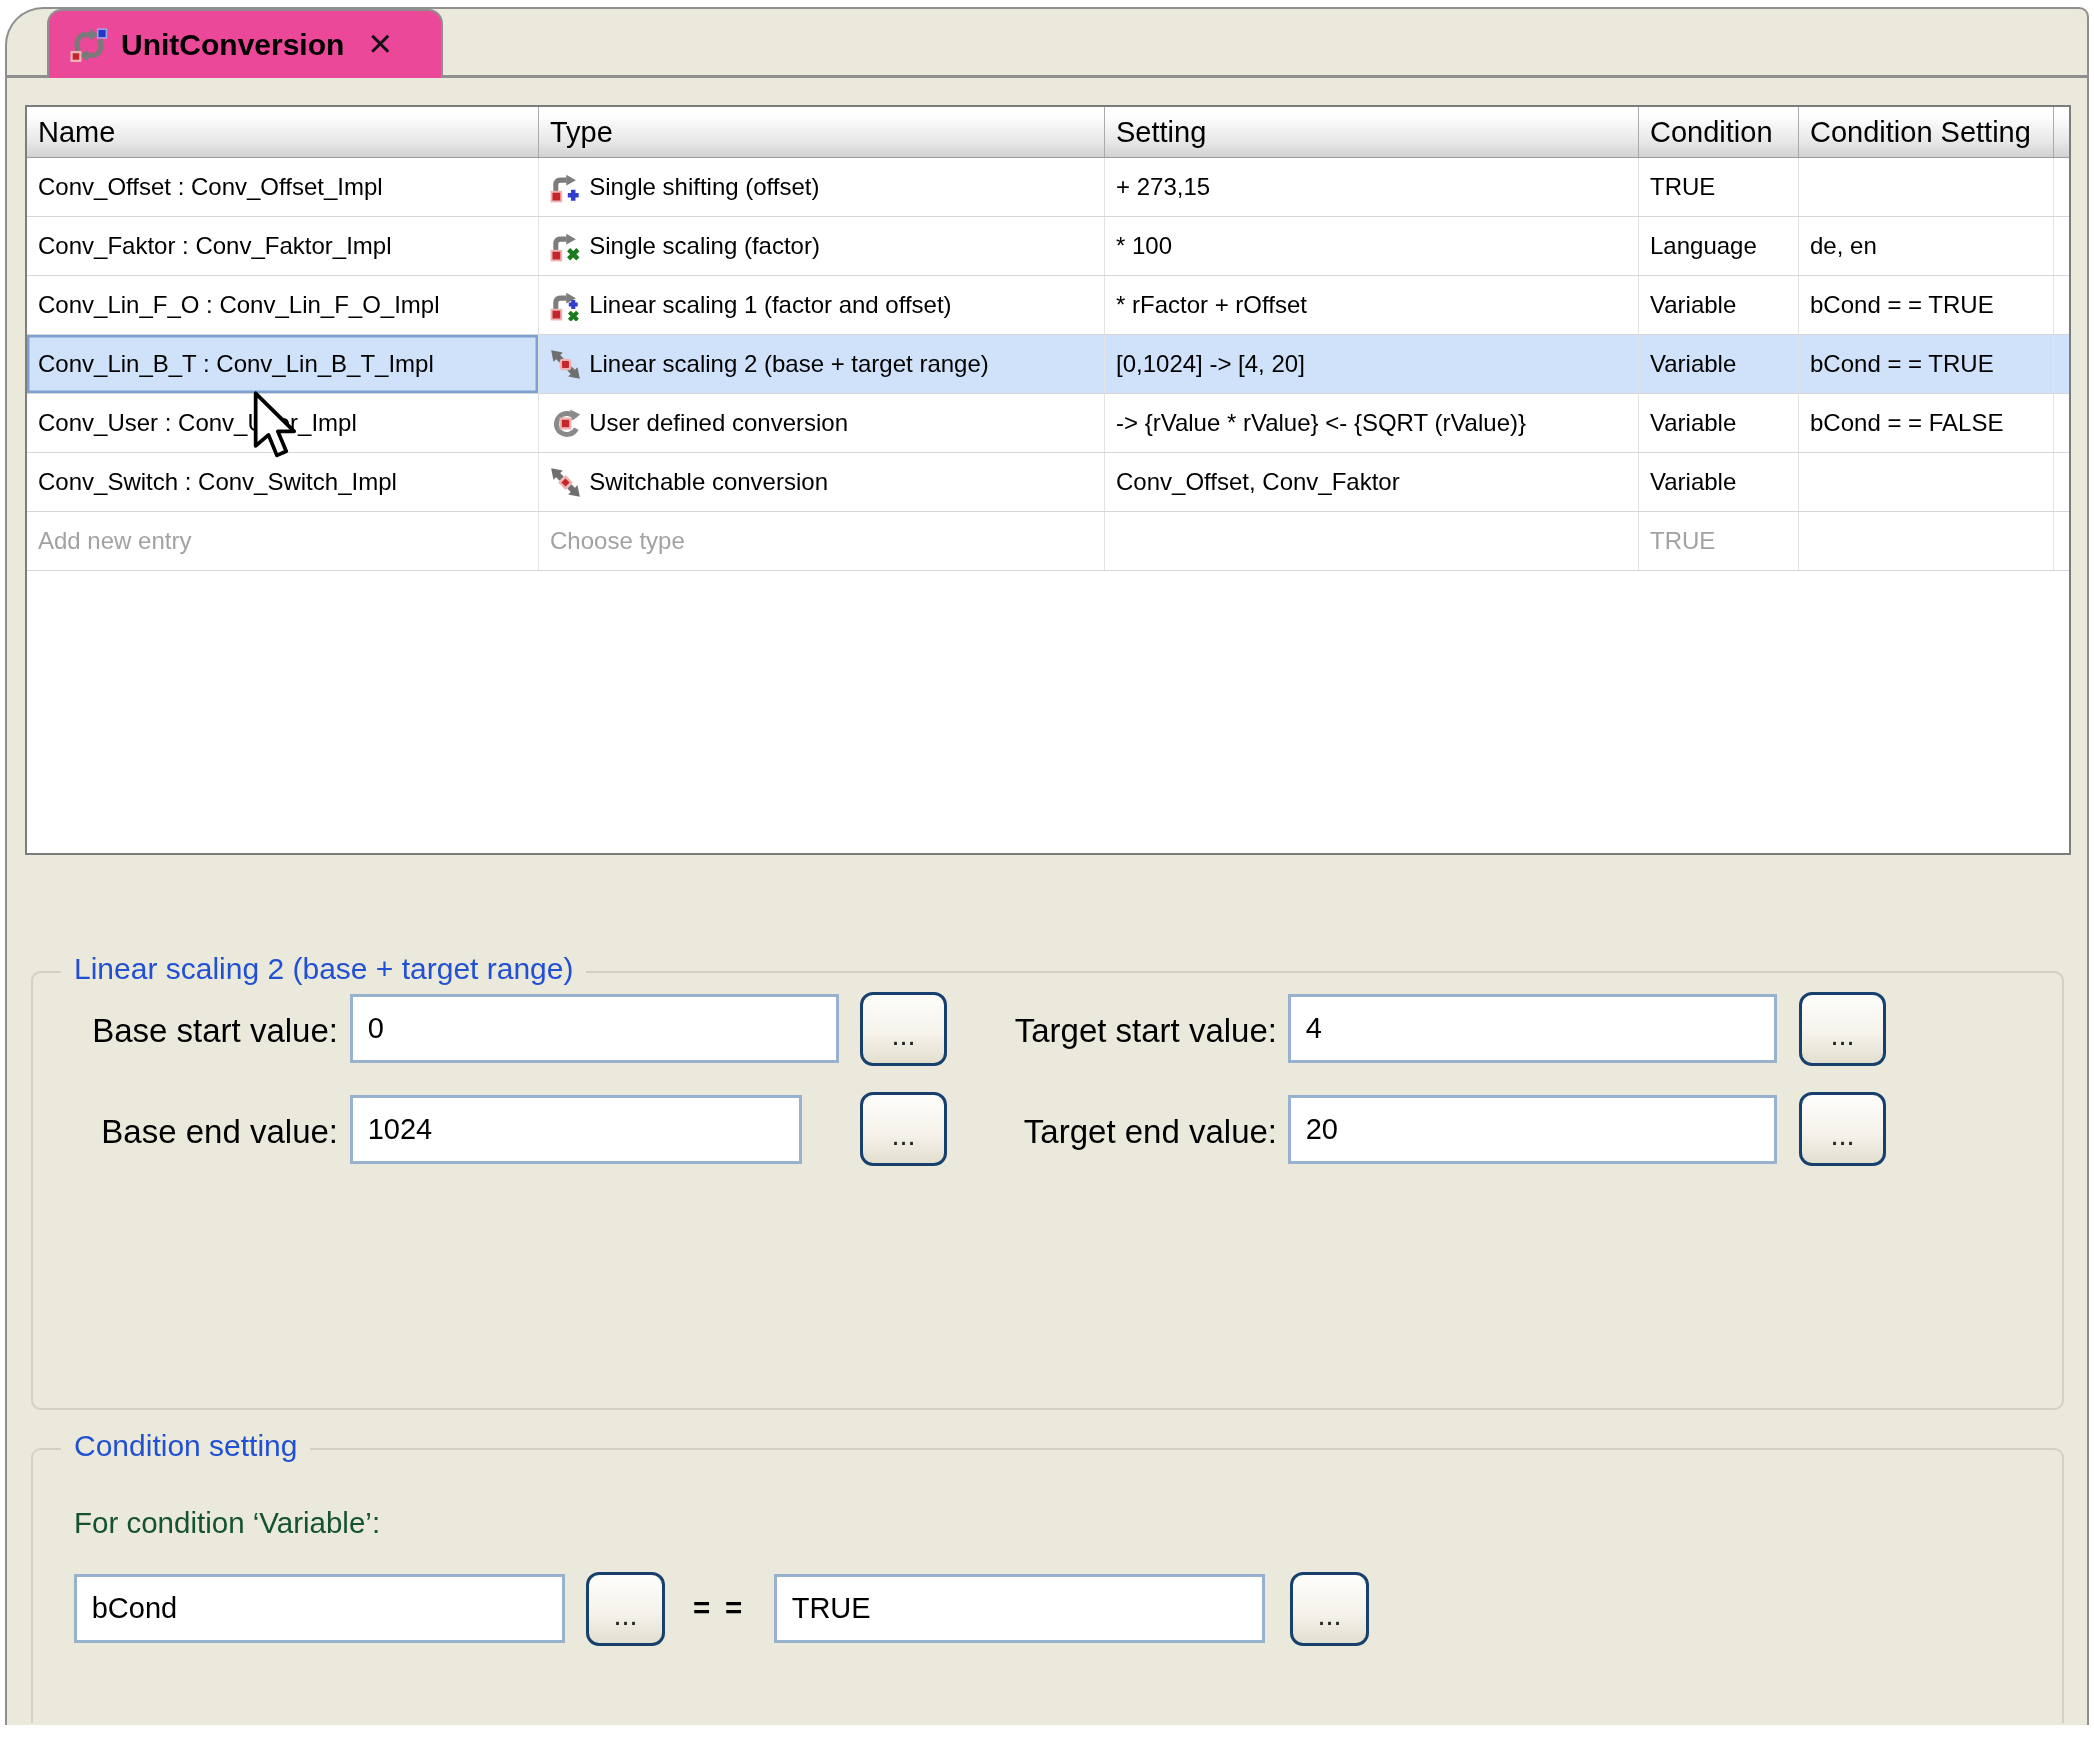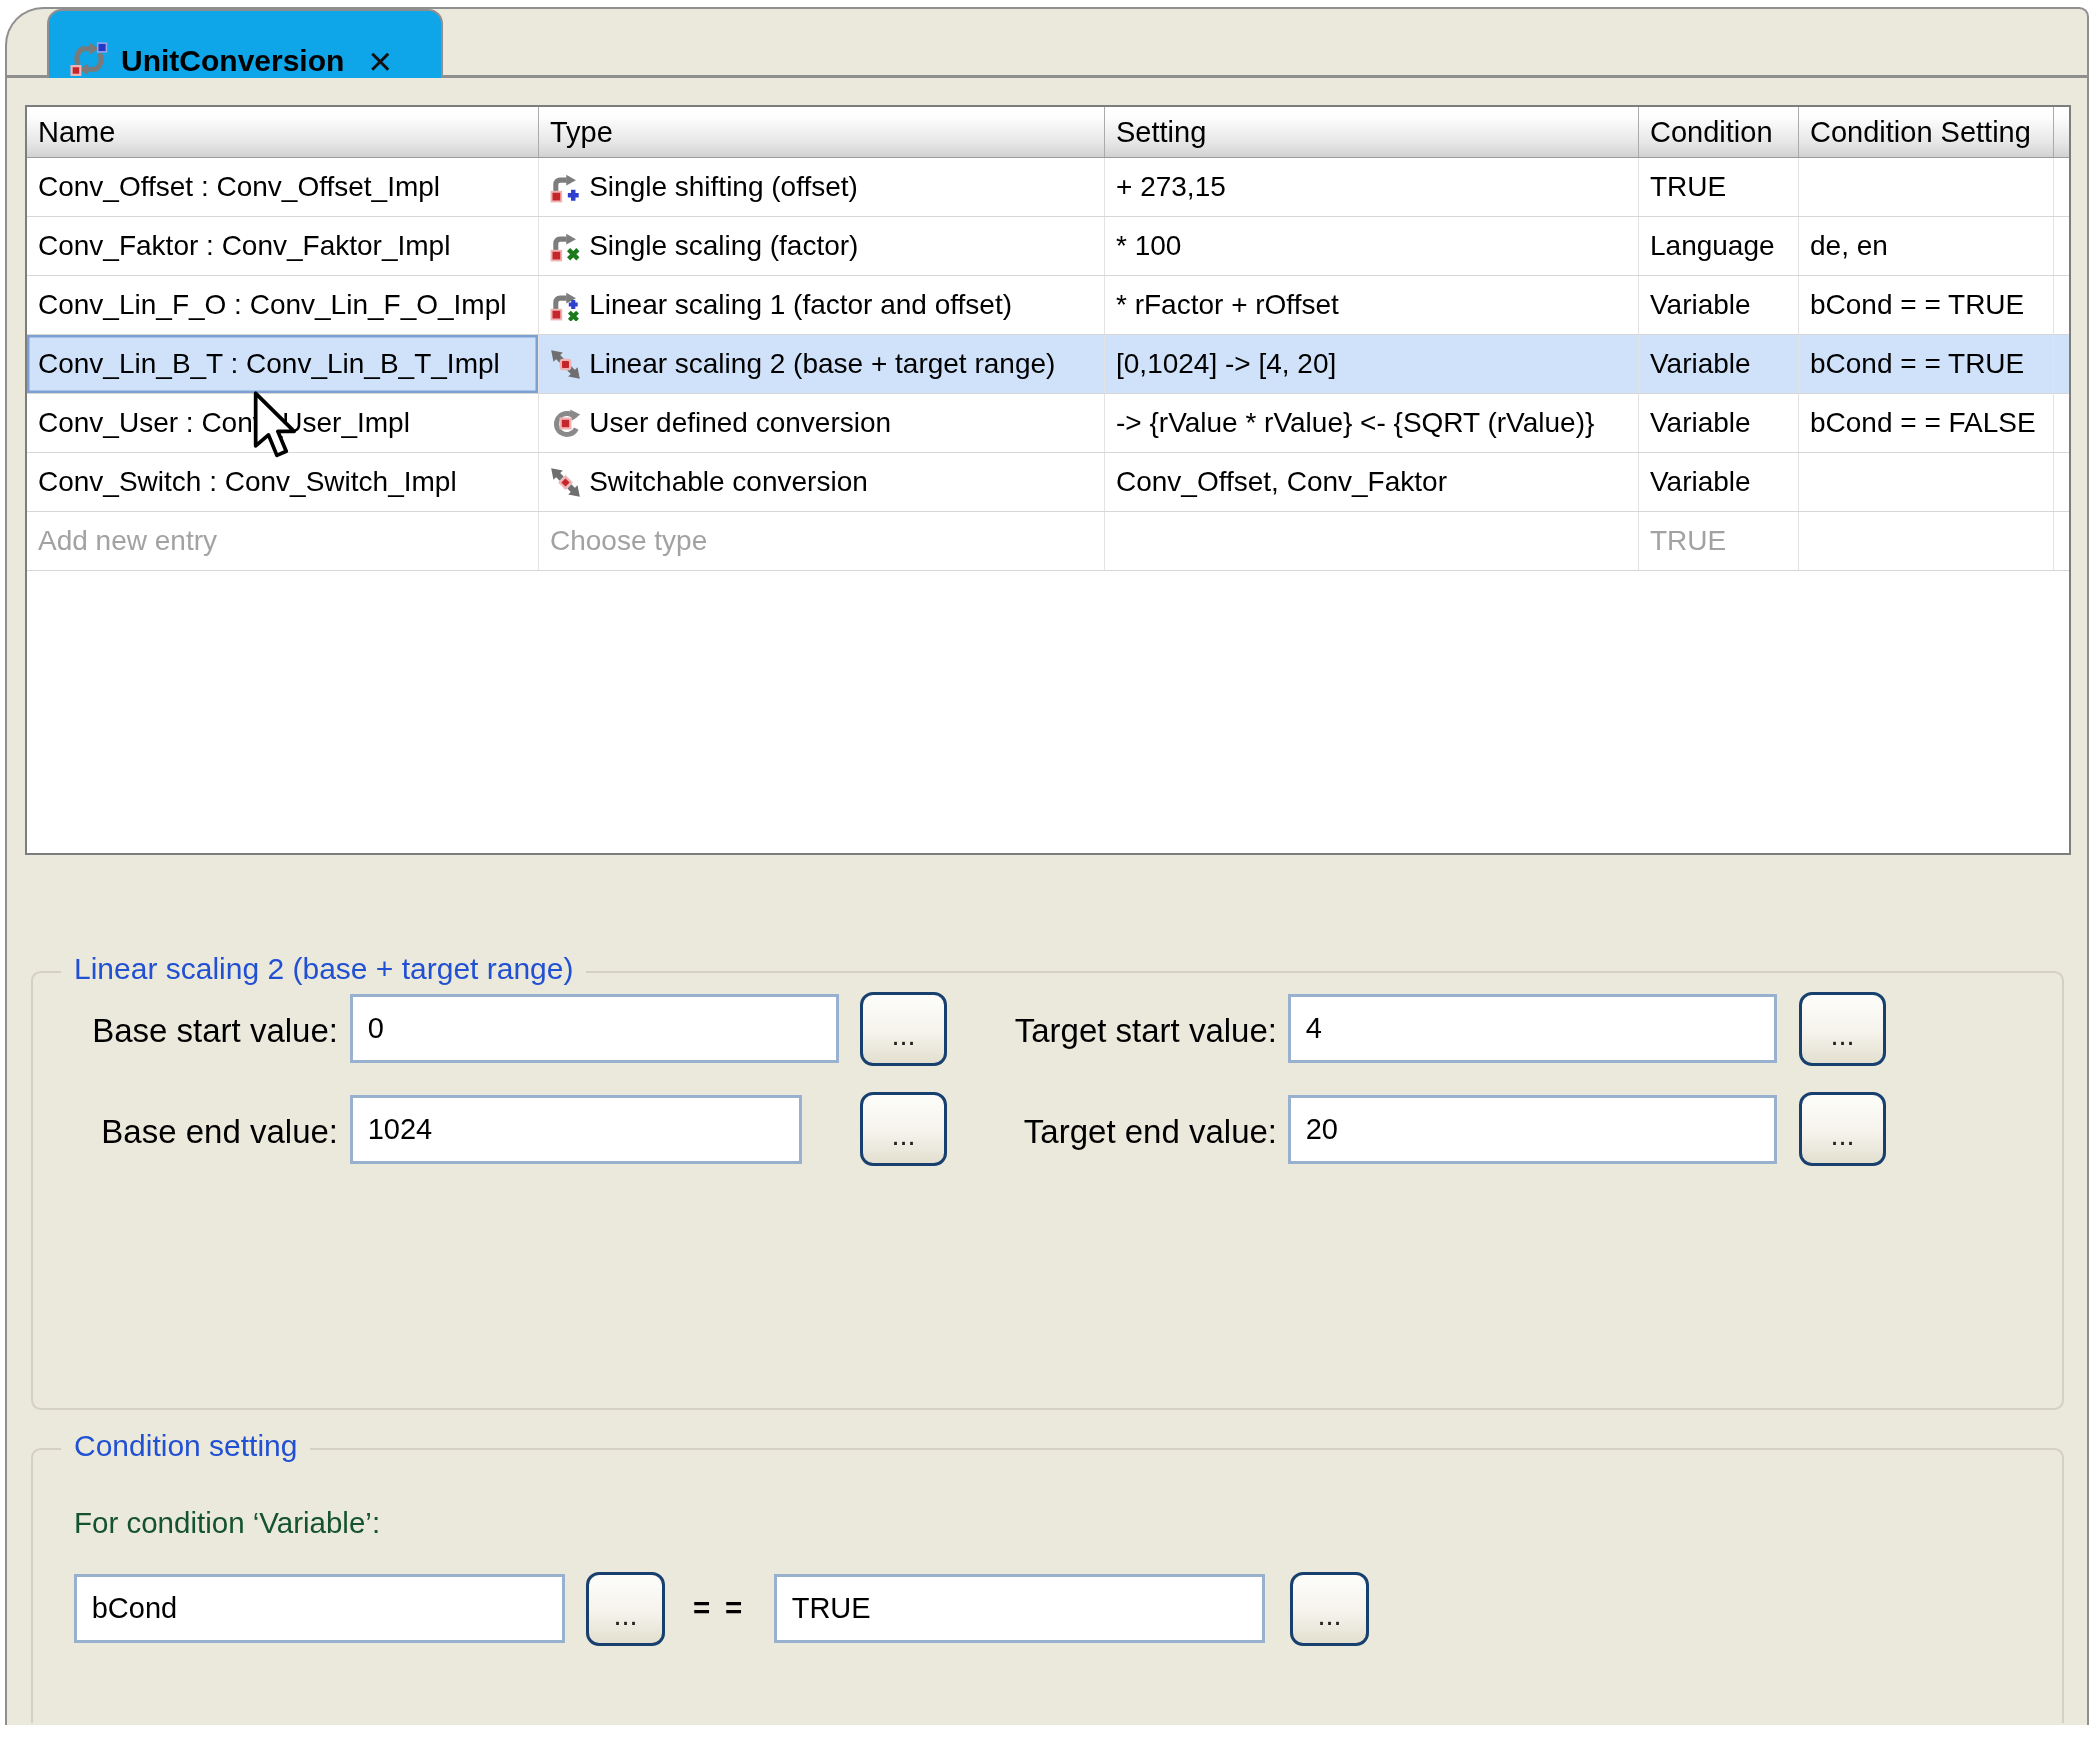--- a/index.html
+++ b/index.html
@@ -6,35 +6,35 @@
   *{box-sizing:border-box;font-family:"Liberation Sans", sans-serif;}
   #stage{position:relative;width:2094px;height:1737px;background:#ffffff;overflow:hidden;}
 
   
   .panel{position:absolute;left:4.9px;top:7.4px;width:2084px;height:1718px;
          background:#ebe9dc;border:2.5px solid #8f8f8f;border-bottom:none;
          border-radius:38px 9.8px 0 0;}
   .tabstrip-divider{position:absolute;left:4.9px;top:75px;width:2084px;height:2.5px;background:#8f8f8f;z-index:1;}
 
   
-  .tab{position:absolute;left:47px;top:9px;width:396px;height:69px;background:#0ea5e9;
+  .tab{position:absolute;left:47px;top:9px;width:396px;height:69px;background:#ec4899;
        border:2.5px solid #8f8f8f;border-bottom:none;border-radius:14.7px 14.7px 0 0;
-       display:flex;align-items:flex-end;padding:0 21px 0 21px;z-index:2;}
+       display:flex;align-items:center;padding:0 21px 0 21px;z-index:2;}
   .tab-title{font-size:30px;font-weight:700;color:#000;margin-left:13px;white-space:nowrap;}
   .tab-close{font-size:31px;color:#111;margin-left:23px;line-height:1;cursor:default;}
 
   
   .grid{position:absolute;left:24.5px;top:105px;width:2046px;height:750px;background:#ffffff;
         border:2.5px solid #7d7d7d;overflow:hidden;z-index:2;}
   .thead{display:flex;height:51px;background:linear-gradient(#ffffff,#fdfdfd 20%,#e7e7e7 70%,#d2d2d2);
          border-bottom:1.6px solid #9b9b9b;}
   .th{display:flex;align-items:center;padding-left:11.5px;font-size:29px;color:#000;
       border-right:1.6px solid #aaaaaa;white-space:nowrap;overflow:hidden;}
   .trow{display:flex;height:59px;border-bottom:1.6px solid #d7d7d7;background:#ffffff;}
-  .td{display:flex;align-items:center;padding-left:11.5px;font-size:28px;color:#000;
+  .td{display:flex;align-items:center;padding-left:11.5px;font-size:24px;color:#000;
       border-right:1.6px solid #e3e3e3;white-space:nowrap;overflow:hidden;}
   .c0{width:512px;text-align:center;} .c1{width:566px;} .c2{width:534px;} .c3{width:160px;} .c4{width:255px;}
   .cf{flex:1;border-right:none;}
   .trow.sel .td{background:#cfe2fa;}
   .trow.sel .td.c0{box-shadow:inset 0 0 0 2.5px #7e9fd1;}
   .trow.placeholder .td{color:#a2a2a2;}
   .type-icon{width:31px;height:31px;margin-right:8.2px;flex:0 0 auto;}
 
   
   .groupbox{position:absolute;border:2.5px solid #d4d1c2;border-radius:9.8px;z-index:2;}

